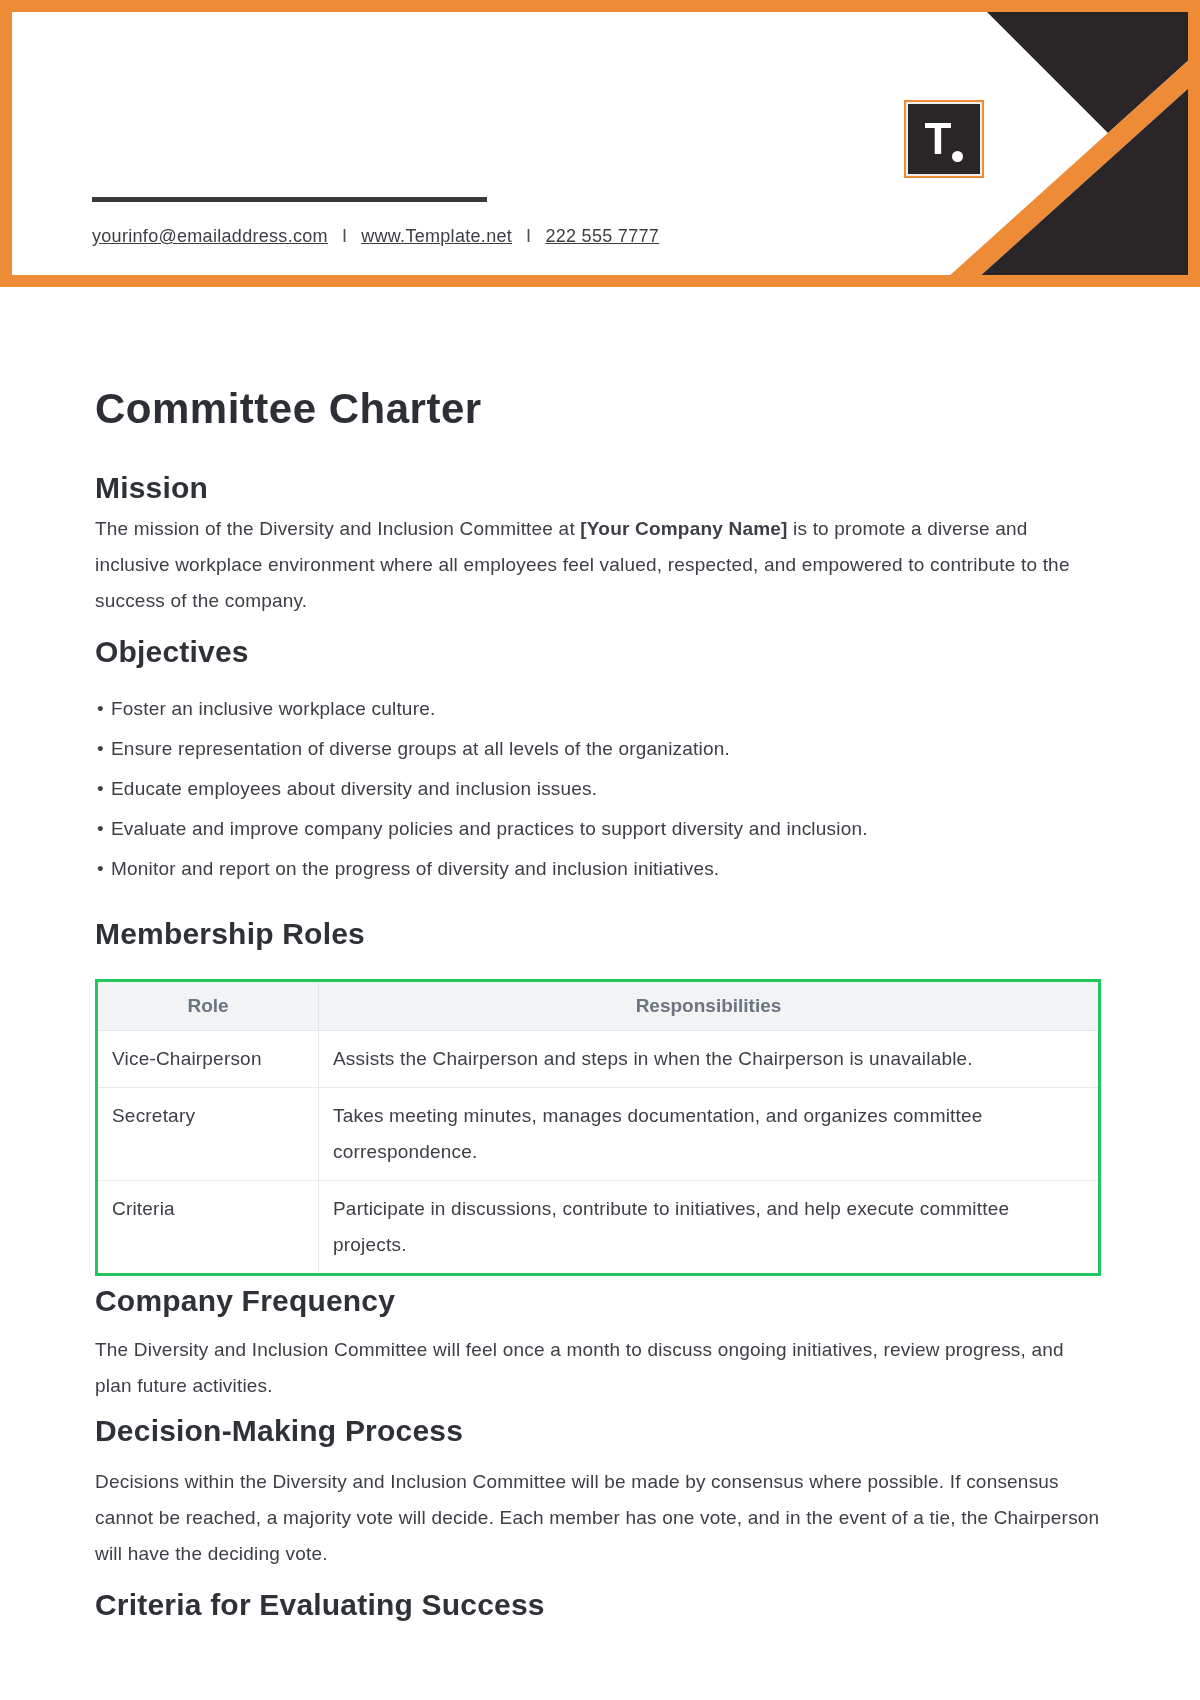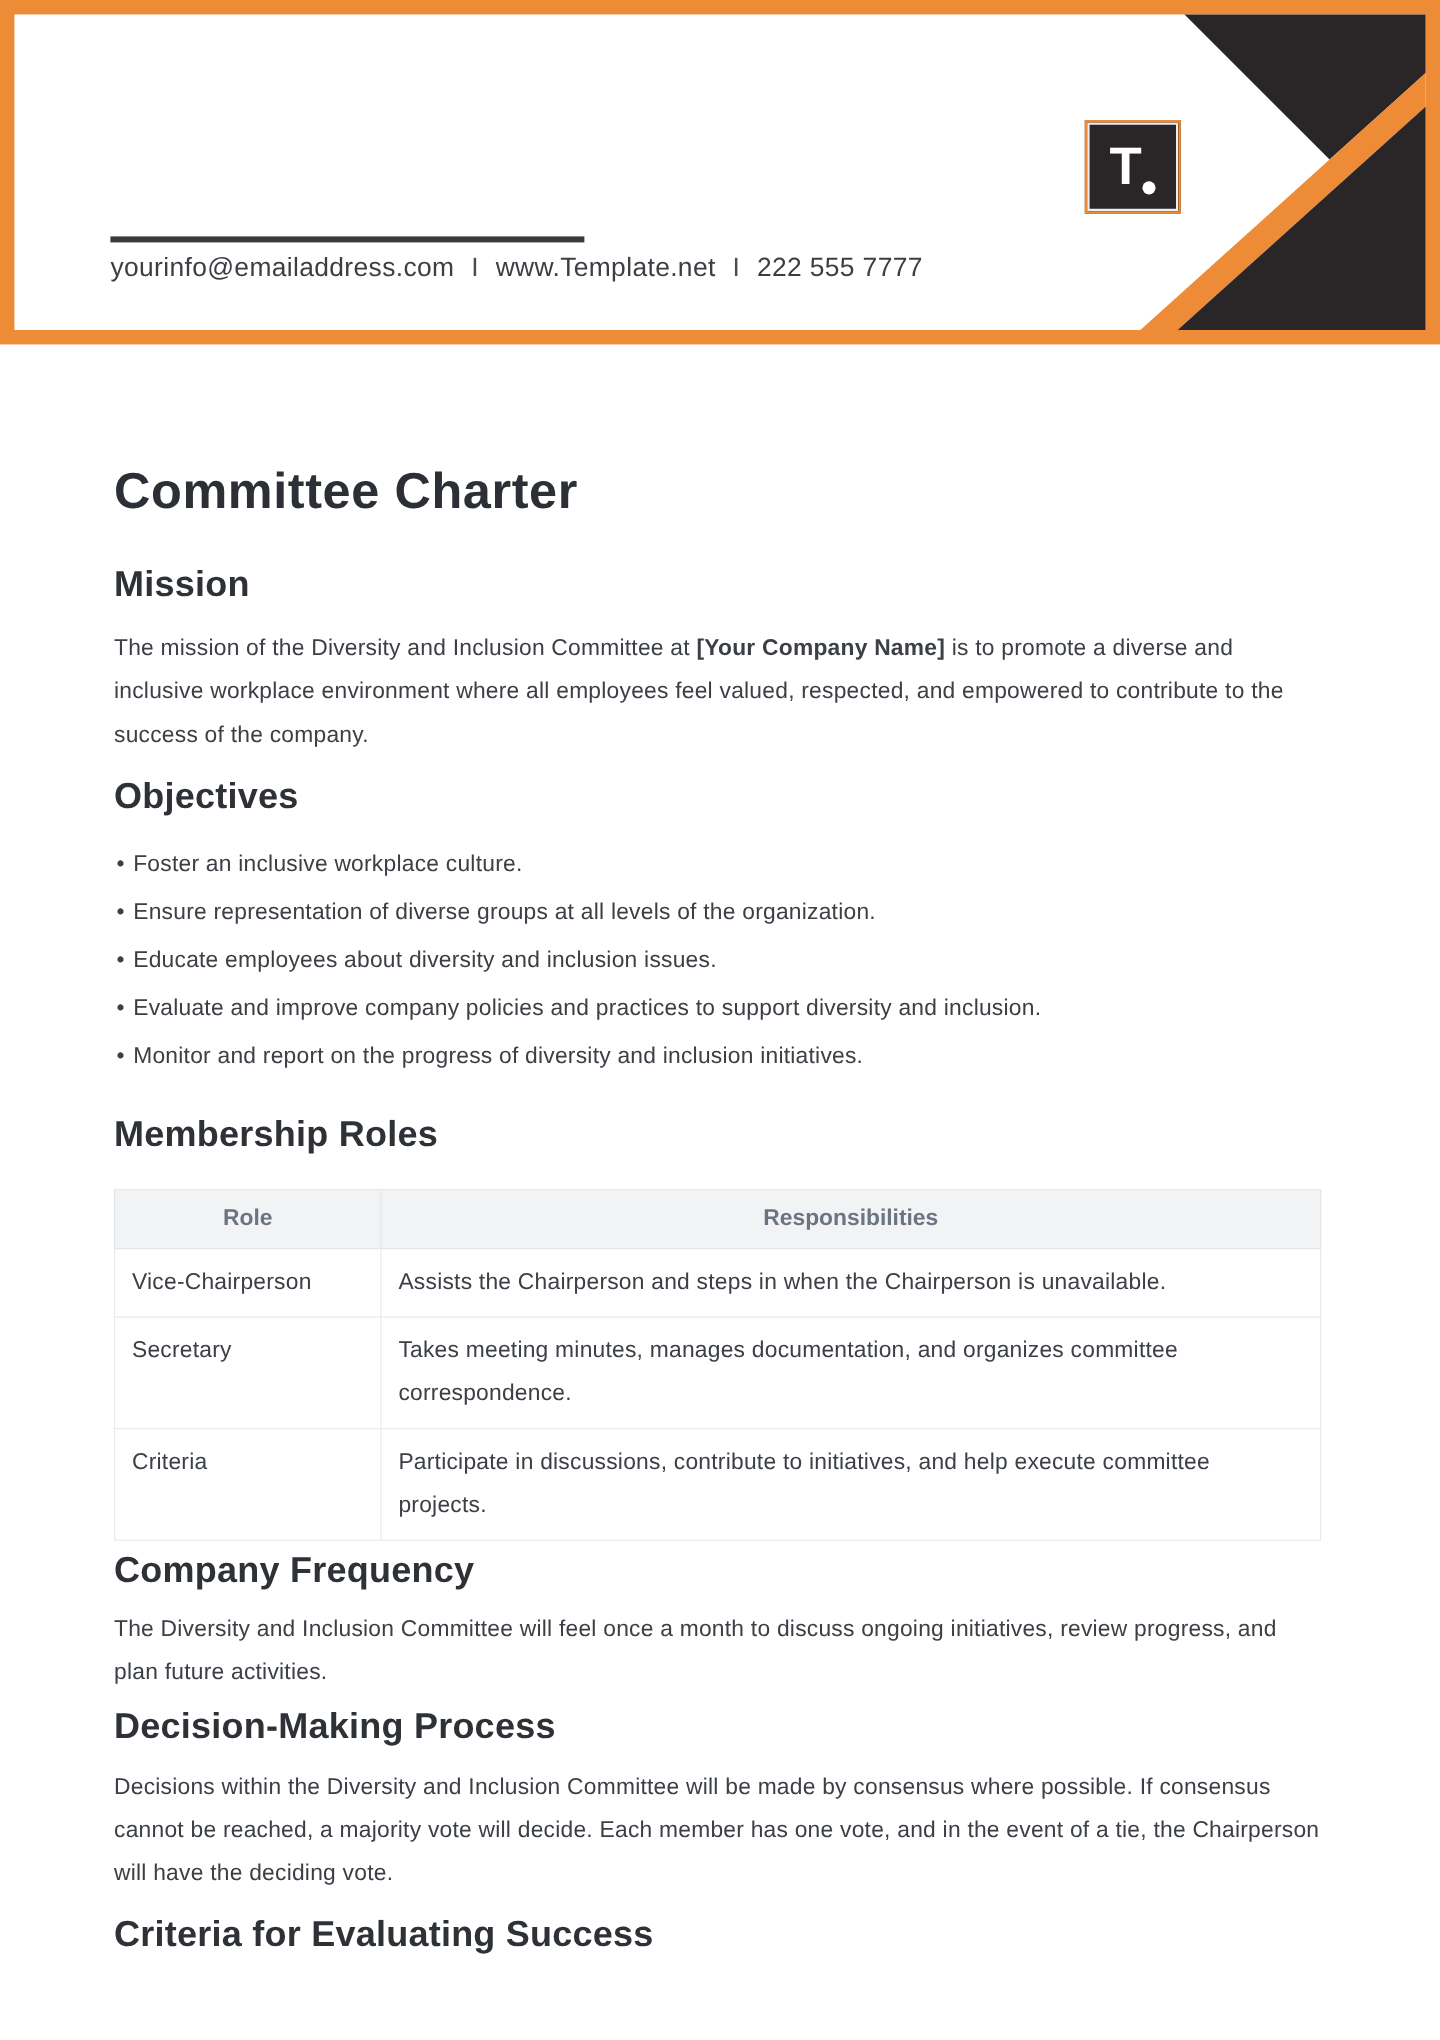--- a/index.html
+++ b/index.html
@@ -14,22 +14,22 @@
   .hdr {
     position:relative; width:1200px; height:287px;
     background:#ffffff; border:12px solid #ee8b37; overflow:hidden;
   }
   .hdr-art { position:absolute; left:-12px; top:-12px; width:1200px; height:287px; }
   .brand-rule {
     position:absolute; left:80px; top:185px; width:395px; height:5px;
     background:#3a3a3c;
   }
   .contact {
-    position:absolute; left:80px; top:198px;
-    font-size:22px; letter-spacing:.3px; color:#3b3e43; white-space:nowrap;
+    position:absolute; left:80px; top:214px;
+    font-size:18px; letter-spacing:.3px; color:#3b3e43; white-space:nowrap;text-decoration:underline;
   }
   .contact .sep { display:inline-block; margin:0 14px; color:#4a4d52; }
   .logo-box {
     position:absolute; left:892px; top:88px; width:80px; height:78px;
     background:#2a2526; border:2px solid #ee8b37;
     box-shadow: inset 0 0 0 2px rgba(255,255,255,.92);
     display:flex; align-items:center; justify-content:center;
   }
   .logo-box .t {
     color:#ffffff; font-weight:700; font-size:44px; line-height:1;
@@ -43,41 +43,41 @@
   .content { position:relative; margin:0 95px; width:1010px; }
   .doc-title {
     margin-top:96px; margin-bottom:34px;
     font-size:42px; line-height:52px; font-weight:700;
     color:#2c3036; text-align:left; letter-spacing:.5px;
   }
   h2.sec {
     font-size:30px; line-height:38px; font-weight:700;
     color:#2e3237; letter-spacing:.2px;
   }
-  .h-mission   { margin-bottom:16px; }
+  .h-mission   { margin-bottom:4px; }
   .h-objectives{ margin-bottom:20px; }
   .h-membership{ margin-bottom:26px; }
   .h-meeting   { margin-bottom:12px; }
   .h-decision  { margin-bottom:14px; }
   p.body {
     font-size:19px; line-height:36px; color:#3c4046; letter-spacing:.2px;
   }
   .p-mission  { margin-bottom:14px; }
   .p-meeting  { margin-bottom:8px; }
   .p-decision { margin-bottom:14px; }
   ul.obj { list-style:none; margin-bottom:28px; }
   ul.obj li {
     display:flex; align-items:flex-start;
     font-size:19px; line-height:36px; margin-bottom:4px; letter-spacing:.2px;
   }
   ul.obj .dot { width:16px; padding-left:2px; flex:0 0 16px; color:#3c4046; }
   
   table.roles {
     width:1006px; border-collapse:collapse; margin-bottom:6px;
-    border:1px solid #22c55e;
+    border:3px solid #22c55e;
   }
   table.roles th {
     background:#f1f3f5; color:#6b7480; font-weight:700;
     font-size:19px; line-height:26px; padding:11px 10px; text-align:center;
     border:1px solid #e3e6e9;
   }
   table.roles td {
     font-size:19px; line-height:36px; color:#3c4046; vertical-align:top;
     padding:10px 14px; border:1px solid #e8eaec; letter-spacing:.2px;
   }

